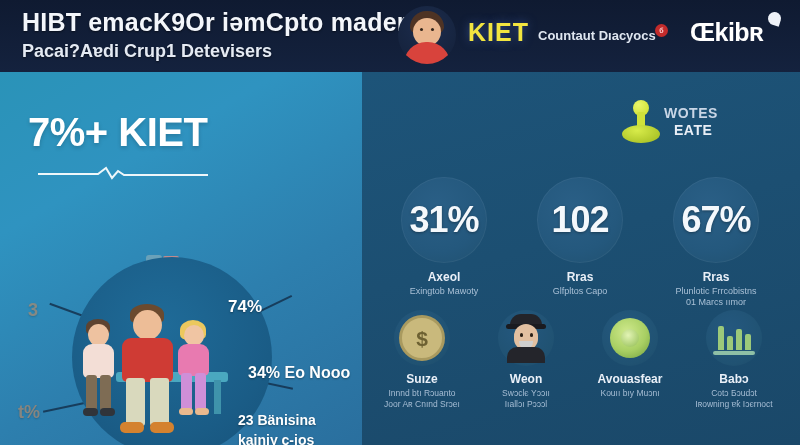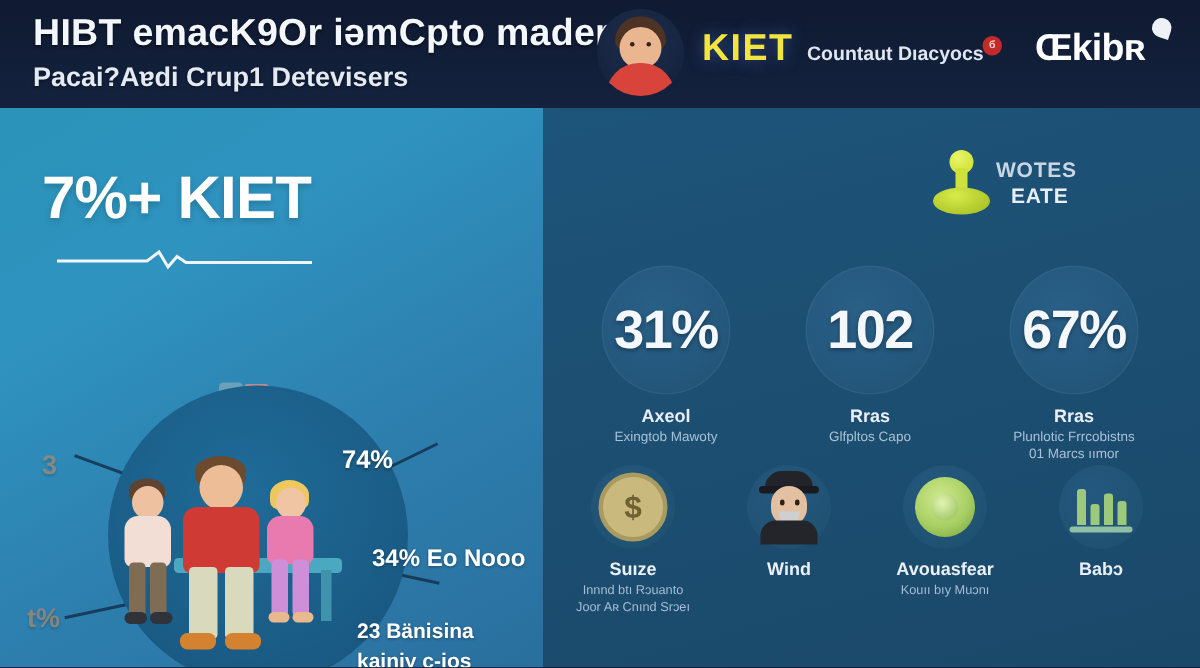--- a/index.html
+++ b/index.html
@@ -262,21 +262,23 @@
         <div class="pers2">
           <div class="pc-cap"></div>
           <div class="pc-brim"></div>
           <div class="pc-face"></div>
           <div class="pc-eye l"></div>
           <div class="pc-eye r"></div>
           <div class="pc-beard"></div>
           <div class="pc-body"></div>
         </div>
       </div>
-      <div class="card-lbl">Wind</div>
+      <div class="card-lbl">Weon</div>
+      <div class="card-sub" style="white-space:pre-line;">Swɔclє Yɔɔıı
+Ιıallɔı Pɔɔɔl</div>
     </div>
 
     <div class="card" style="left:216px;top:238px;">
       <div class="card-circ">
         <div class="greenball">
             <i></i>
           </div>
       </div>
       <div class="card-lbl">Avouasfear</div>
       <div class="card-sub" style="white-space:pre-line;">Kouıı bıу Muɔnı</div>
@@ -286,16 +288,18 @@
       <div class="card-circ">
         <div class="barchart">
           <div class="bc-bar" style="left:5px;height:24px;"></div>
           <div class="bc-bar" style="left:14px;height:14px;"></div>
           <div class="bc-bar" style="left:23px;height:21px;"></div>
           <div class="bc-bar" style="left:32px;height:16px;"></div>
           <div class="bc-base"></div>
         </div>
       </div>
       <div class="card-lbl">Babɔ</div>
+      <div class="card-sub" style="white-space:pre-line;">Cotɔ Бɔudɔt
+Ιʀowninɡ ɐƙ Ιɔєrnoct</div>
     </div>
 
   </div>
 </div>
 
 </body></html>

